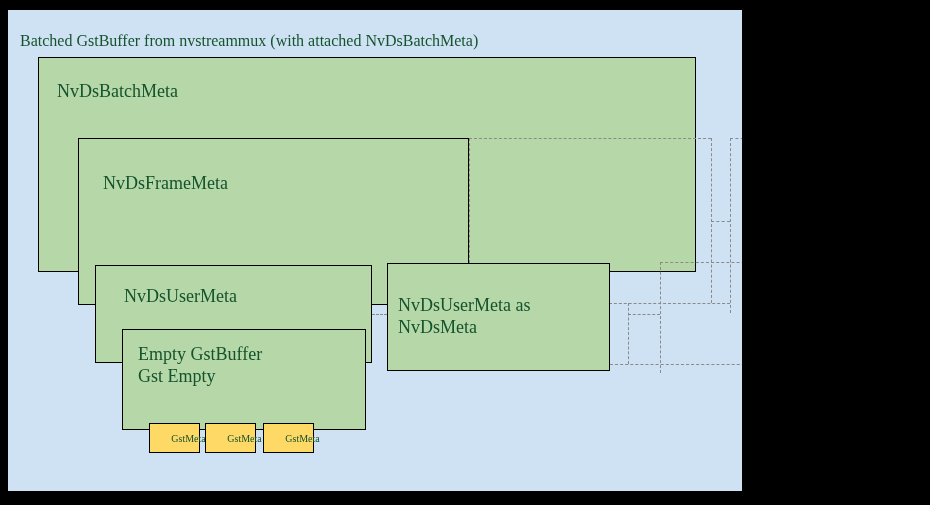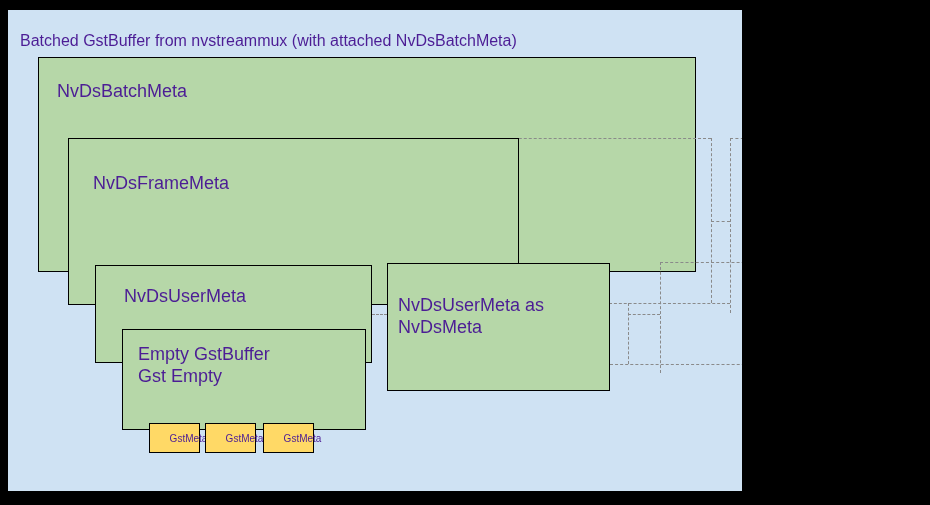--- a/index.html
+++ b/index.html
@@ -1,22 +1,22 @@
 <!DOCTYPE html>
 <html style="--background: #000000; --buffer-fill: #cfe2f3; --meta-fill: #b6d7a8; --chip-fill: #ffd966; --box-border: #000000; --ghost-dash: #8a8a8a;"><head>
 <meta charset="utf-8">
 <style>
   html, body { margin: 0; padding: 0; background: #000; }
   .canvas {
     position: relative;
     width: 930px; height: 505px;
     background: var(--background, #000000);
     overflow: hidden;
-    font-family: Liberation Sans, sans-serif;
-    color: #4c1d95;
+    font-family: Liberation Serif, serif;
+    color: #14532d;
   }
   .buffer {
     position: absolute; left: 8px; top: 10px;
     width: 734px; height: 481px;
     background: var(--buffer-fill, #cfe2f3);
     overflow: hidden;
   }
   .title {
     position: absolute; left: 12px; top: 21px;
     font-size: 16px; line-height: 19px; white-space: nowrap;
@@ -26,23 +26,23 @@
     position: absolute;
     background: var(--meta-fill, #b6d7a8);
     border: 1.5px solid var(--box-border, #000000);
     box-sizing: border-box;
   }
   .box-label {
     position: absolute;
     font-size: 18px; line-height: 22px; white-space: nowrap;
   }
   .batch-meta   { left: 30px;  top: 47px;  width: 658px; height: 215px; z-index: 1; padding-left: 16px; }
-  .frame-meta   { left: 60px;  top: 128px; width: 451px; height: 167px; z-index: 3; }
+  .frame-meta   { left: 70px;  top: 128px; width: 391px; height: 167px; z-index: 3; }
   .user-meta    { left: 87px;  top: 255px; width: 277px; height: 98px;  z-index: 4; }
-  .user-meta-as { left: 379px; top: 253px; width: 223px; height: 128px; z-index: 5; }
+  .user-meta-as { left: 379px; top: 253px; width: 223px; height: 108px; z-index: 5; }
   .empty-buf    { left: 114px; top: 319px; width: 244px; height: 101px; z-index: 6; }
 
   .batch-meta   .box-label { left: 18px; top: 22px; }
   .frame-meta   .box-label { left: 24px; top: 33px; }
   .user-meta    .box-label { left: 28px; top: 19px; }
   .user-meta-as .box-label { left: 10px; top: 30px; }
   .empty-buf    .box-label { left: 15px; top: 13px; }
 
   .chip {
     position: absolute; top: 413px; width: 51px; height: 30px;

